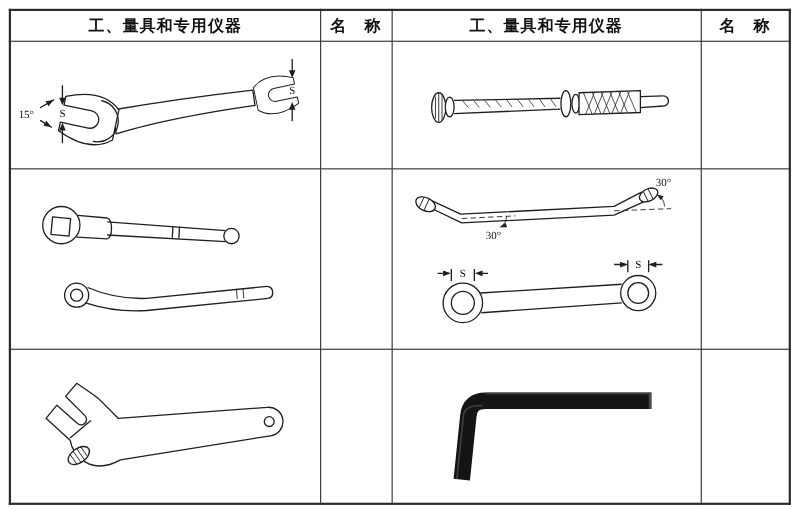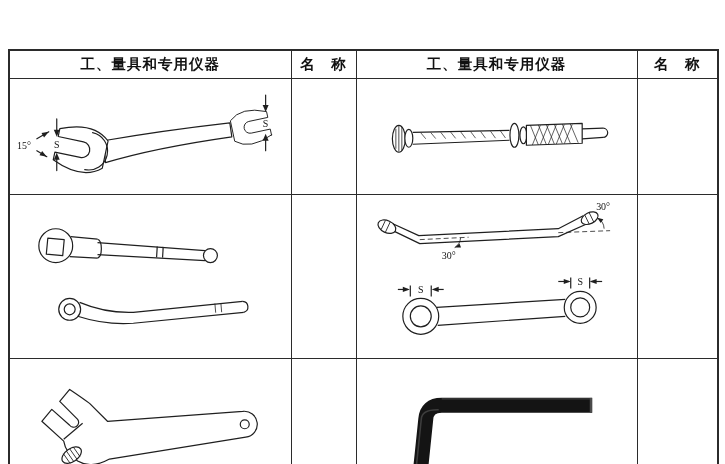--- a/index.html
+++ b/index.html
@@ -2,21 +2,21 @@
 <html><head>
 <meta charset="utf-8">
 <style>
   html,body{margin:0;padding:0;}
   body{
     width:725px;height:464px;overflow:hidden;
     background:#ffffff;
     font-family:"Liberation Sans", sans-serif;
     position:relative;
   }
-  .sheet{position:absolute;inset:0;background:#ffffff;margin-top:41px;}
+  .sheet{position:absolute;inset:0;background:#ffffff;}
   table.tools{
     position:absolute;left:8px;top:8px;
     width:709px;height:448px;
     border-collapse:collapse;table-layout:fixed;
     border:2px solid #2b2b2b;
     background:#ffffff;
   }
   table.tools td, table.tools th{
     border:1px solid #2b2b2b;
     padding:0;overflow:hidden;vertical-align:middle;

